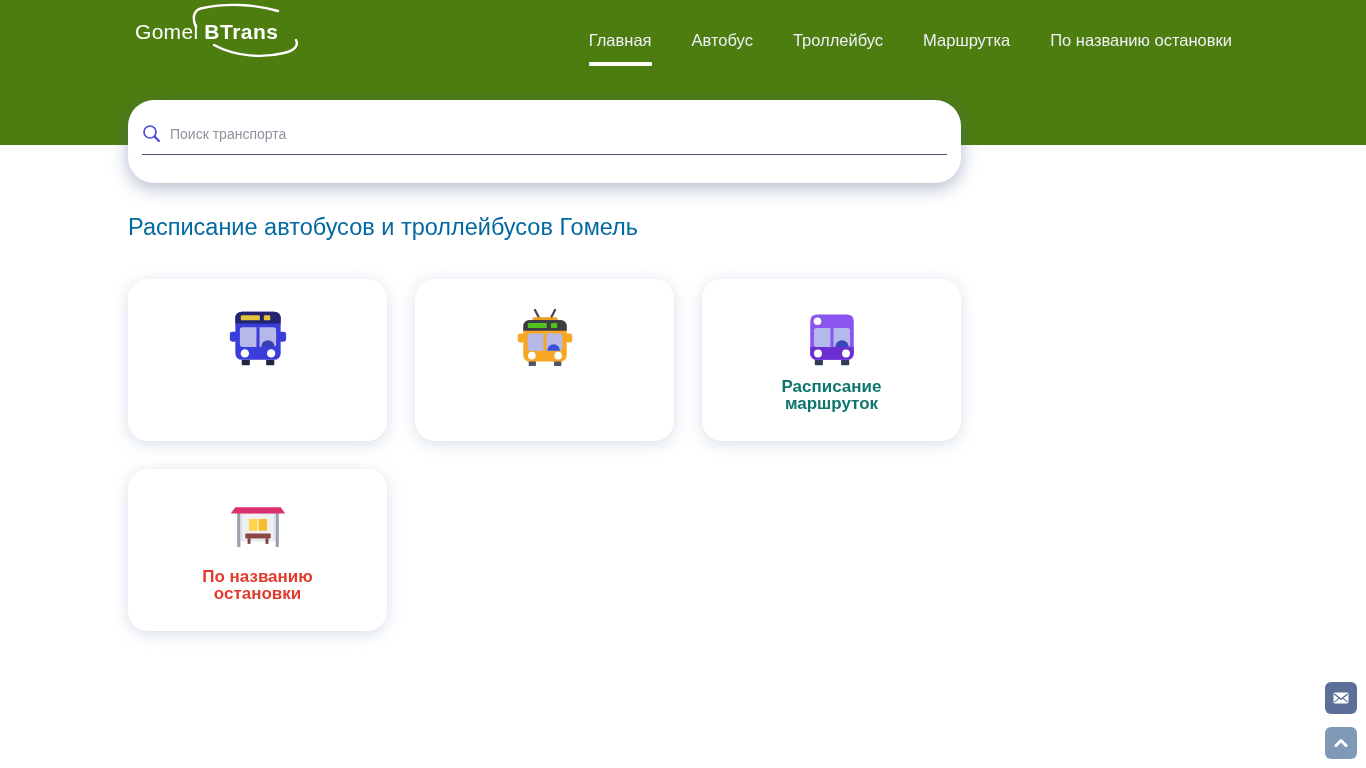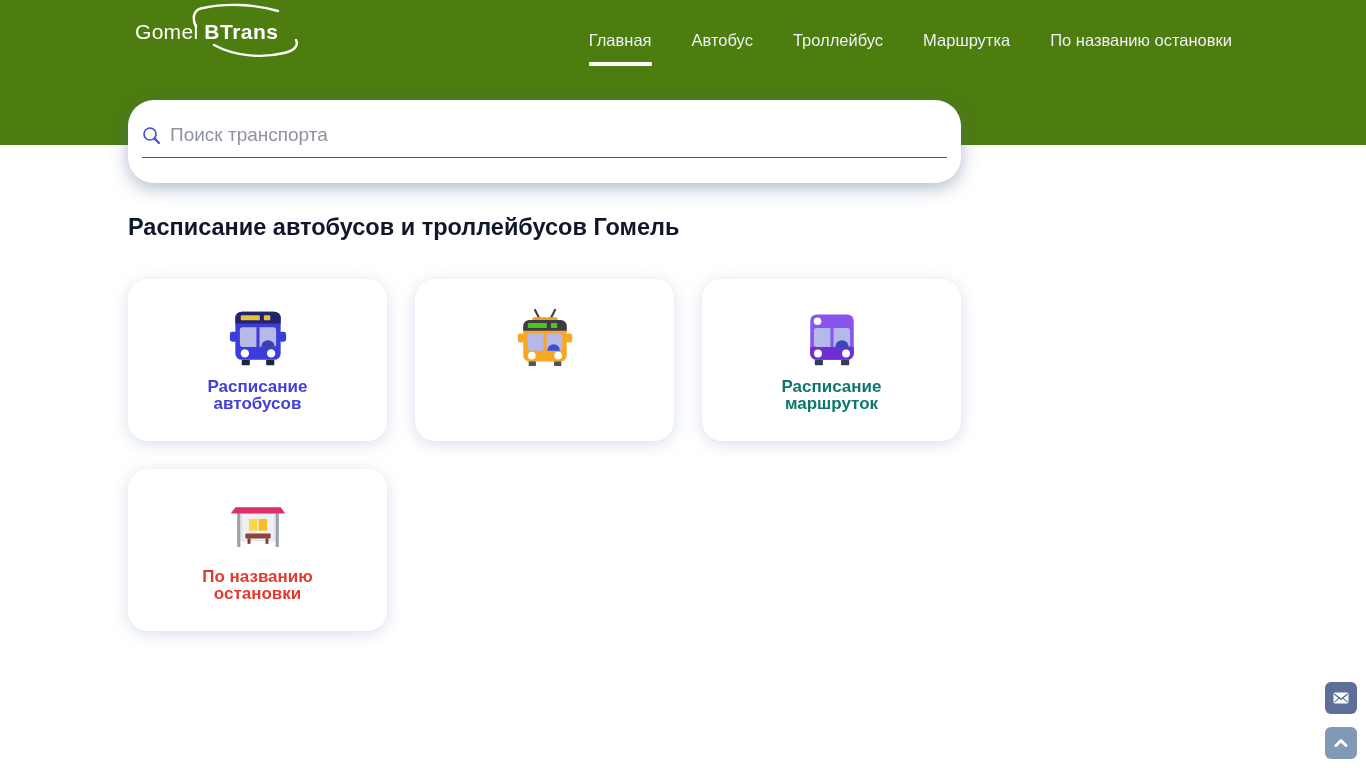--- a/index.html
+++ b/index.html
@@ -21,27 +21,27 @@
   .nav-item.active::after { content:""; display:block; height:3.5px; background:#ffffff;
                             margin-top:12px; border-radius:1px; }
 
   
   .search-card { position:absolute; left:128px; top:100px; width:833px; height:83px;
                  background:#ffffff; border-radius:26px; z-index:5;
                  box-shadow:0 5px 18px rgba(80,105,145,.45); }
   .search-row { display:flex; align-items:center; gap:9px; margin:24px 14px 0 14px;
                 border-bottom:1.5px solid #4a566e; padding-bottom:11px; }
   .search-row svg { flex:0 0 auto; }
-  .search-input { border:none; outline:none; flex:1; font-size:19px; color:#333;
+  .search-input { border:none; outline:none; flex:1; font-size:14px; color:#333;
                   background:transparent; font-family:"Liberation Sans", sans-serif; }
   .search-input::placeholder { color:#8d939e; }
 
   
   .main { padding-left:128px; }
-  .page-title { margin:69px 0 0; font-size:23.5px; font-weight:700; color:#0f172a; }
+  .page-title { margin:69px 0 0; font-size:23.5px; font-weight:400; color:#0369a1; }
 
   .cards { margin-top:38px; width:833px; display:flex; flex-wrap:wrap; gap:28px; }
   .card { width:259px; height:162px; background:#ffffff; border-radius:20px;
           box-shadow:0 3px 16px rgba(150,170,200,.38);
           display:flex; flex-direction:column; align-items:center; cursor:pointer; }
   .card .icon { margin-top:30px; width:58px; height:58px; }
   .card-label { margin-top:11px; font-size:17px; font-weight:700; text-align:center;
                 line-height:1.02; max-width:180px; }
   .card-bus     .card-label { color:#4340d6; }
   .card-trolley .card-label { color:#d14b1e; }
@@ -105,21 +105,20 @@
         <rect x="7" y="3" width="50" height="53" rx="7" fill="#3b3ddb"></rect>
         <path d="M7,16 L7,10 a7,7 0 0 1 7,-7 h36 a7,7 0 0 1 7,7 v6 z" fill="#23236e"></path>
         <rect x="13" y="7" width="21" height="5.5" rx="1" fill="#e3c43a"></rect>
         <rect x="38.5" y="7" width="7" height="5.5" rx="1" fill="#e3c43a"></rect>
         <rect x="12" y="20" width="40" height="22" rx="3" fill="#b6b9e8"></rect>
         <rect x="30.3" y="20" width="3.4" height="22" fill="#3b3ddb"></rect>
         <path d="M35.5,42 a7.5,7.5 0 0 1 15,0 z" fill="#3a3fb8"></path>
         <circle cx="17.5" cy="49" r="4.6" fill="#ffffff"></circle>
         <circle cx="46.5" cy="49" r="4.6" fill="#ffffff"></circle>
       </svg>
-      <div class="card-label">Расписание автобусов</div>
     </div>
 
     <div class="card card-trolley">
       <svg class="icon" viewBox="0 0 64 64">
         <line x1="26" y1="11" x2="21" y2="1" stroke="#44444f" stroke-width="2.4" stroke-linecap="round"></line>
         <line x1="38" y1="11" x2="43" y2="1" stroke="#44444f" stroke-width="2.4" stroke-linecap="round"></line>
         <rect x="18" y="9" width="28" height="4" rx="2" fill="#ef9f1d"></rect>
         <rect x="2" y="27" width="7" height="10" rx="2.5" fill="#f6a723"></rect>
         <rect x="55" y="27" width="7" height="10" rx="2.5" fill="#f6a723"></rect>
         <rect x="14" y="57" width="8" height="6" rx="1" fill="#4d5560"></rect>

